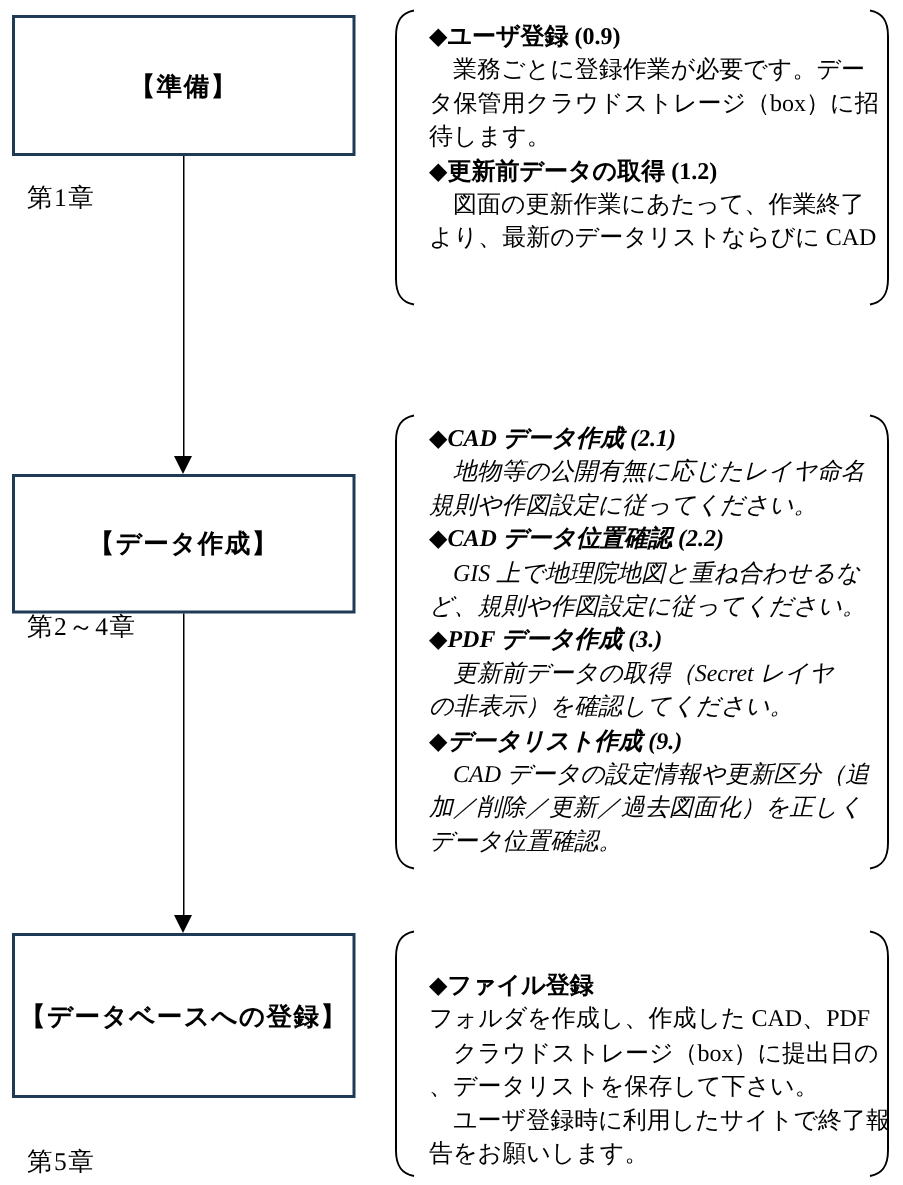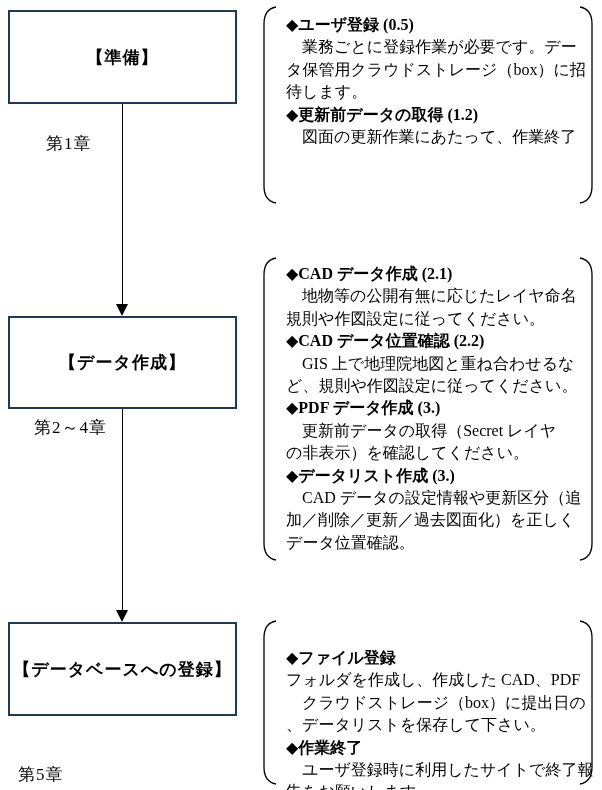--- a/index.html
+++ b/index.html
@@ -19,37 +19,37 @@
     left: 8px;
     width: 229px;
     border: 2px solid var(--box-border, #1f3a54);
     background: #ffffff;
     display: flex;
     align-items: center;
     justify-content: center;
   }
   #box-1 { top: 10px;  height: 94px; }
   #box-2 { top: 316px; height: 93px; }
-  #box-3 { top: 622px; height: 94px; }
+  #box-3 { top: 622px; height: 110px; }
   .box-title {
     font-weight: bold;
     font-size: 17px;
     letter-spacing: 1px;
     white-space: nowrap;
   }
   
   .chapter {
     position: absolute;
     left: 18px;
     font-size: 17px;
     letter-spacing: 1px;
     white-space: nowrap;
   }
-  #chapter-1 { top: 132px; margin-left: 28px; }
-  #chapter-2 { top: 416px; margin-left: 16px; }
+  #chapter-1 { top: 120px; }
+  #chapter-2 { top: 406px; }
   #chapter-3 { top: 763px; }
   
   .vline {
     position: absolute;
     left: 122px;
     width: 1px;
     background: #000000;
   }
   #arrow-line-1 { top: 104px; height: 200px; }
   #arrow-line-2 { top: 409px; height: 201px; }
@@ -59,21 +59,21 @@
     width: 0; height: 0;
     border-left: 6.5px solid transparent;
     border-right: 6.5px solid transparent;
     border-top: 12px solid #000000;
   }
   #arrow-head-1 { top: 304px; }
   #arrow-head-2 { top: 610px; }
   
   .callout { position: absolute; left: 262px; width: 332px; }
   #callout-1 { top: 6px;   height: 198px; }
-  #callout-2 { top: 257px; height: 304px; }
+  #callout-2 { top: 276px; height: 304px; font-style: italic; }
   #callout-3 { top: 620px; height: 165px; }
   .bracket { position: absolute; top: 0; width: 15px; height: 100%; }
   .bracket-left  { left: 0; }
   .bracket-right { right: 0; }
   .bracket path { fill: none; stroke: #000000; stroke-width: 1.3; }
   .callout-text { position: absolute; left: 24px; right: 12px; }
   #callout-1 .callout-text { top: 8px; }
   #callout-2 .callout-text { top: 6px; }
   #callout-3 .callout-text { top: 3px; margin-top: 24px; }
   .line {
@@ -115,64 +115,64 @@
   <div class="arrowhead" id="arrow-head-2"></div>
 
   <div class="callout" id="callout-1">
     <svg class="bracket bracket-left" width="15" height="198">
         <path d="M14,1 C5.5,2.5 2,8 2,18 L2,180 C2,190 5.5,195.5 14,197"></path>
       </svg>
     <svg class="bracket bracket-right" width="15" height="198">
         <path d="M1,1 C9.5,2.5 13,8 13,18 L13,180 C13,190 9.5,195.5 1,197"></path>
       </svg>
     <div class="callout-text">
-        <div class="line bold">◆ユーザ登録 (0.5)</div>
+        <div class="line bold">◆ユーザ登録 (0.9)</div>
         <div class="line">　業務ごとに登録作業が必要です。デー</div>
         <div class="line">タ保管用クラウドストレージ（box）に招</div>
         <div class="line">待します。</div>
         <div class="line bold">◆更新前データの取得 (1.2)</div>
         <div class="line">　図面の更新作業にあたって、作業終了</div>
+        <div class="line">より、最新のデータリストならびに CAD</div>
       </div>
   </div>
 
   <div class="callout" id="callout-2">
     <svg class="bracket bracket-left" width="15" height="304">
         <path d="M14,1 C5.5,2.5 2,8 2,18 L2,286 C2,296 5.5,301.5 14,303"></path>
       </svg>
     <svg class="bracket bracket-right" width="15" height="304">
         <path d="M1,1 C9.5,2.5 13,8 13,18 L13,286 C13,296 9.5,301.5 1,303"></path>
       </svg>
     <div class="callout-text">
         <div class="line bold">◆CAD データ作成 (2.1)</div>
         <div class="line">　地物等の公開有無に応じたレイヤ命名</div>
         <div class="line">規則や作図設定に従ってください。</div>
         <div class="line bold">◆CAD データ位置確認 (2.2)</div>
         <div class="line">　GIS 上で地理院地図と重ね合わせるな</div>
         <div class="line">ど、規則や作図設定に従ってください。</div>
         <div class="line bold">◆PDF データ作成 (3.)</div>
         <div class="line">　更新前データの取得（Secret レイヤ</div>
         <div class="line">の非表示）を確認してください。</div>
-        <div class="line bold">◆データリスト作成 (3.)</div>
+        <div class="line bold">◆データリスト作成 (9.)</div>
         <div class="line">　CAD データの設定情報や更新区分（追</div>
         <div class="line">加／削除／更新／過去図面化）を正しく</div>
         <div class="line">データ位置確認。</div>
       </div>
   </div>
 
   <div class="callout" id="callout-3">
     <svg class="bracket bracket-left" width="15" height="165">
         <path d="M14,1 C5.5,2.5 2,8 2,18 L2,147 C2,157 5.5,162.5 14,164"></path>
       </svg>
     <svg class="bracket bracket-right" width="15" height="165">
         <path d="M1,1 C9.5,2.5 13,8 13,18 L13,147 C13,157 9.5,162.5 1,164"></path>
       </svg>
     <div class="callout-text">
         <div class="line bold">◆ファイル登録</div>
         <div class="line">フォルダを作成し、作成した CAD、PDF</div>
         <div class="line">　クラウドストレージ（box）に提出日の</div>
         <div class="line">、データリストを保存して下さい。</div>
-        <div class="line bold">◆作業終了</div>
         <div class="line">　ユーザ登録時に利用したサイトで終了報</div>
         <div class="line">告をお願いします。</div>
       </div>
   </div>
 
 </div>
 
 </body></html>

